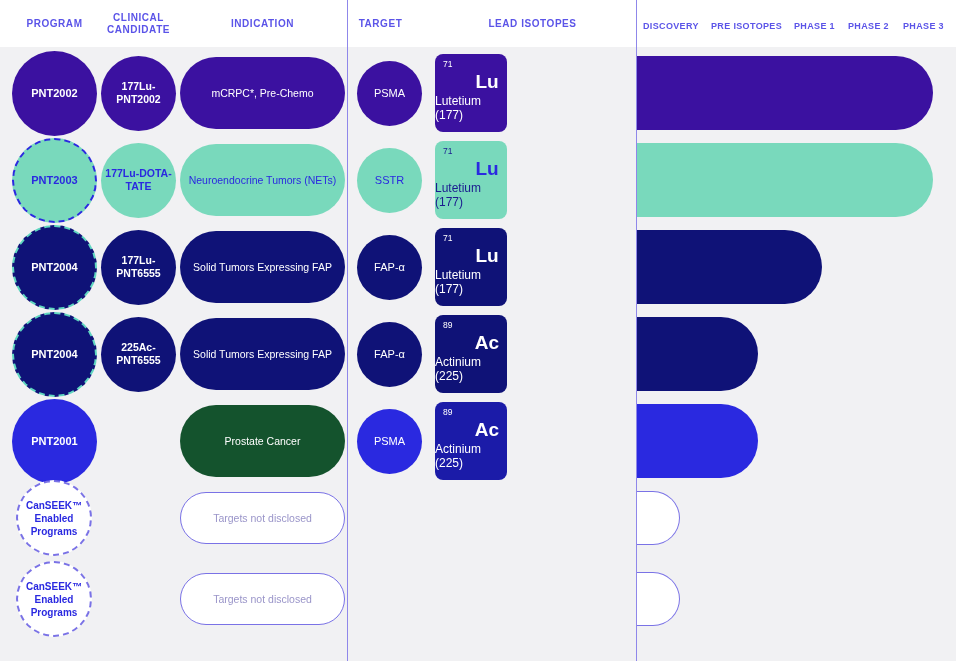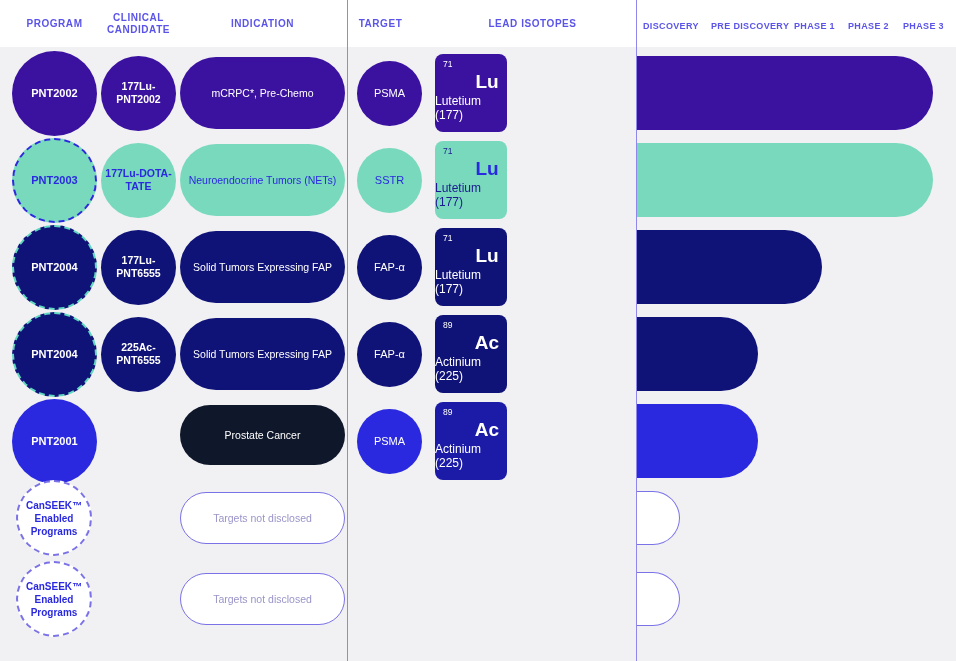--- a/index.html
+++ b/index.html
@@ -173,21 +173,21 @@
       <div class="hdr-label" style="left: 12px; width: 85px; top: 18px; text-align: center;">PROGRAM</div>
       <div class="hdr-label" style="left: 101px; width: 75px; top: 12px;">CLINICAL
 CANDIDATE</div>
       <div class="hdr-label" style="left: 180px; width: 165px; top: 18px;">INDICATION</div>
       <div class="hdr-label" style="left: 348px; width: 65px; top: 18px;">TARGET</div>
       <div class="hdr-label" style="left: 430px; width: 205px; top: 18px;">LEAD ISOTOPES</div>
     </div>
 
   <div id="phase-headers">
       <div class="hdr-phase" style="left: 643px;">DISCOVERY</div>
-      <div class="hdr-phase" style="left: 711px;">PRE DISCOVERY</div>
+      <div class="hdr-phase" style="left: 711px;">PRE ISOTOPES</div>
       <div class="hdr-phase" style="left: 794px;">PHASE 1</div>
       <div class="hdr-phase" style="left: 848px;">PHASE 2</div>
       <div class="hdr-phase" style="left: 903px;">PHASE 3</div>
     </div>
 
   <div id="dividers">
       <div class="vdivider" style="left: 347px; background: rgb(143, 135, 234);"></div>
       <div class="vdivider" style="left: 636px; background: rgb(143, 135, 234);"></div>
     </div>
 
@@ -247,21 +247,21 @@
         <div class="circle target-circle" style="top: 8.5px; background: rgb(15, 18, 119); color: rgb(255, 255, 255);"><span>FAP-α</span></div>
         <div class="isotope" style="top: 2px; background: rgb(15, 18, 119); color: rgb(255, 255, 255);">
           <div class="iso-num">89</div>
           <div class="iso-sym" style="color: rgb(255, 255, 255);">Ac</div>
           <div class="iso-name">Actinium (225)</div>
         </div>
         <div class="bar" style="height: 74px; top: 4px; width: 121px; background: rgb(15, 18, 119);"></div>
       </div>
       <div class="row" style="top: 400px; height: 82px;">
         <div class="circle prog-circle dashed" style="top: -1.5px; background: rgb(42, 41, 224); color: rgb(255, 255, 255); border-color: rgb(42, 41, 224);"><span style="white-space: pre-line;">PNT2001</span></div>
-        <div class="pill" style="height: 60px; top: 5px; background: #0f172a; color: rgb(255, 255, 255);">
+        <div class="pill" style="height: 72px; top: 5px; background: #14532d; color: rgb(255, 255, 255);">
           <span>Prostate Cancer</span>
         </div>
         <div class="circle target-circle" style="top: 8.5px; background: rgb(42, 41, 224); color: rgb(255, 255, 255);"><span>PSMA</span></div>
         <div class="isotope" style="top: 2px; background: rgb(27, 27, 168); color: rgb(255, 255, 255);">
           <div class="iso-num">89</div>
           <div class="iso-sym" style="color: rgb(255, 255, 255);">Ac</div>
           <div class="iso-name">Actinium (225)</div>
         </div>
         <div class="bar" style="height: 74px; top: 4px; width: 121px; background: rgb(42, 41, 224);"></div>
       </div>

